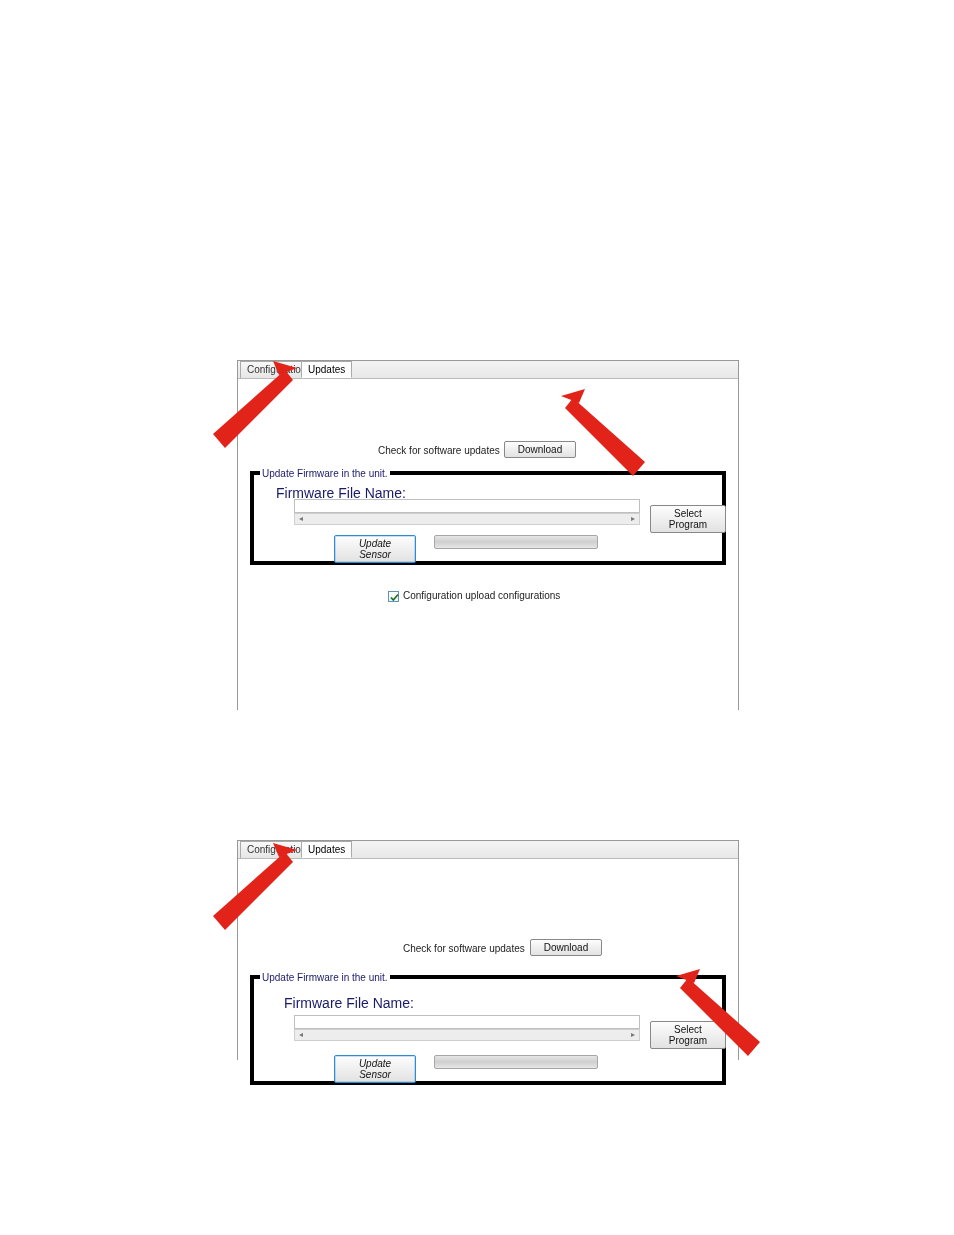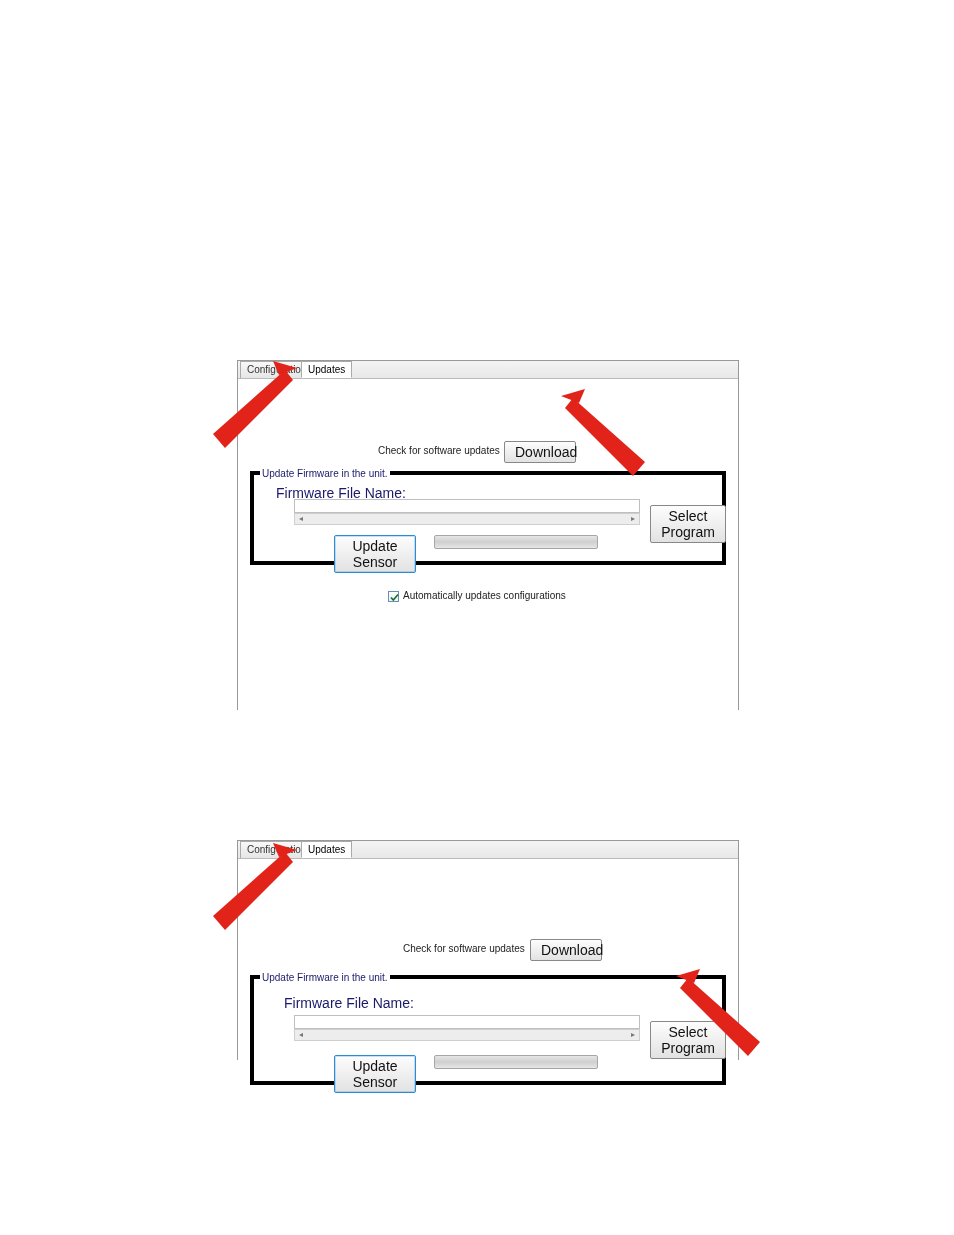--- a/index.html
+++ b/index.html
@@ -7,22 +7,22 @@
   .page { position: relative; width: 954px; height: 1235px; }
   .screenshot { position: absolute; border: 1px solid #999; background: #fff; }
   .screenshot1 { left: 237px; top: 360px; width: 502px; height: 350px; }
   .screenshot2 { left: 237px; top: 840px; width: 502px; height: 220px; }
   .tabstrip { position: relative; height: 18px; background: linear-gradient(#f4f4f4,#e8e8e8); border-bottom: 1px solid #bbb; font-size: 10px; }
   .tab { position: absolute; top: 0; height: 17px; border: 1px solid #aaa; padding: 1px 6px; background: linear-gradient(#f8f8f8,#e6e6e6); color: #333; line-height: 14px; }
   .tab.inactive { left: 2px; border-bottom: none; }
   .tab.active { left: 63px; background: #fff; border-bottom: 1px solid #fff; color: #000; z-index: 2; }
   .tabbody { position: relative; background: #fff; margin-top: 44px; }
   .checklabel { position: absolute; font-size: 10px; color: #222; }
-  .winbtn { position: absolute; font-size: 14px; padding: 2px 10px; background: linear-gradient(#fdfdfd,#e2e2e2); border: 1px solid #888; border-radius: 2px; color: #111; }
-  .winbtn.accent { border: 1px solid #2a8dd4; box-shadow: 0 0 0 1px rgba(42,141,212,.25) inset; }
+  .winbtn { position: absolute; font-size: 10px; padding: 2px 10px; background: linear-gradient(#fdfdfd,#e2e2e2); border: 1px solid #888; border-radius: 2px; color: #111; }
+  .winbtn.accent { border: 1px solid #2a8dd4; box-shadow: 0 0 0 1px rgba(42,141,212,.25) inset; font-style: italic; }
   .groupbox { position: absolute; border: 4px solid #000000; }
   .grouplegend { position: absolute; top: -7px; left: 6px; font-size: 10px; background: #fff; padding: 0 2px; color: #1a1a6a; }
   .fieldlabel { position: absolute; font-size: 14px; color: #1a1a6a; }
   .textinput { position: absolute; border: 1px solid #bfbfbf; background: #fff; font-size: 10px; height: 14px; padding: 0 2px; }
   .scrollbar { position: absolute; background: #ededed; border: 1px solid #cfcfcf; height: 12px; }
   .scrollarrow { position: absolute; width: 12px; height: 12px; font-size: 8px; color: #777; text-align: center; line-height: 10px; }
   .progress { position: absolute; height: 14px; background: linear-gradient(#e6e6e6,#cfcfcf,#e6e6e6); border: 1px solid #a6a6a6; border-radius: 2px; }
   .chk { position: absolute; width: 11px; height: 11px; border: 1px solid #6a8fb5; background: linear-gradient(#fff,#eaf1f9); }
   .chk svg { position: absolute; left: 0; top: 0; }
   .arrow { position: absolute; pointer-events: none; }
@@ -53,21 +53,21 @@
         <button class="winbtn" style="left:396px; top:30px; width:76px;">Select Program</button>
         <button class="winbtn accent" style="left:80px; top:60px; width:82px;">Update Sensor</button>
         <div class="progress" style="left:180px; top:60px; width:164px;"></div>
       </div>
 
       <span class="chk" style="left:150px; top:168px;">
         <svg width="11" height="11" viewBox="0 0 11 11">
             <path d="M2 5.5 L4.3 8 L9 2.5" stroke="#1a6f1a" stroke-width="1.6" fill="none"></path>
           </svg>
       </span>
-      <span class="checklabel" style="left:165px; top:167px;">Automatically updates configurations</span>
+      <span class="checklabel" style="left:165px; top:167px;">Configuration upload configurations</span>
     </div>
   </div>
 
   <div class="arrow" style="left:203px; top:360px;">
     <svg width="110" height="90" viewBox="0 0 110 90">
       <polygon points="94,8 70,1 76,15" fill="#e2231a"></polygon>
       <polygon points="82,10 10,74 22,88 90,20" fill="#e2231a"></polygon>
     </svg>
   </div>
 

